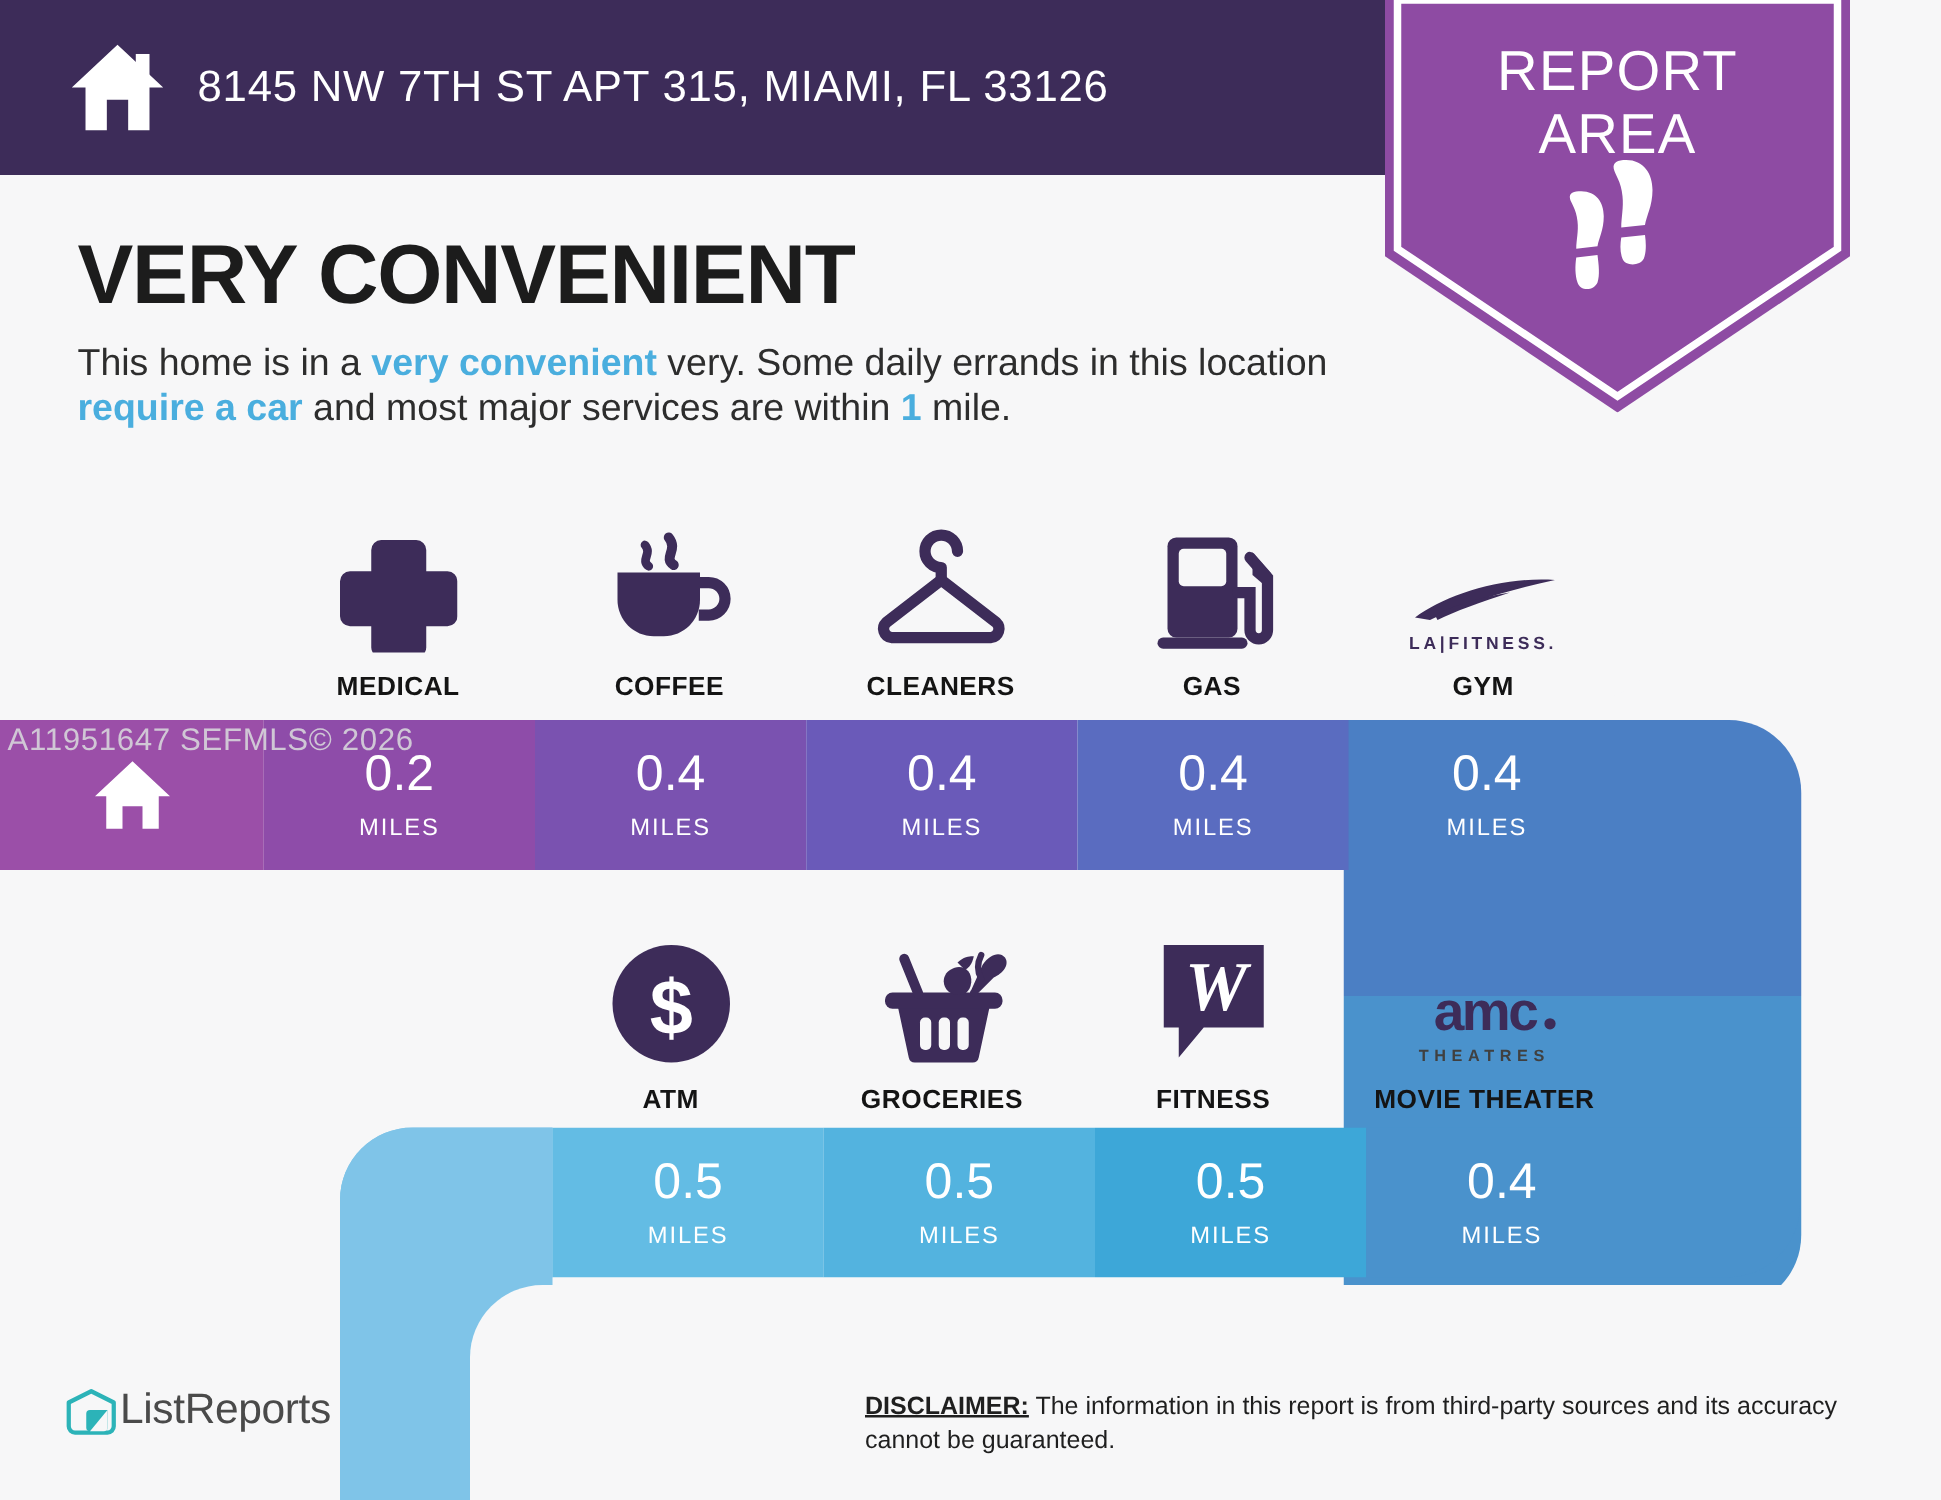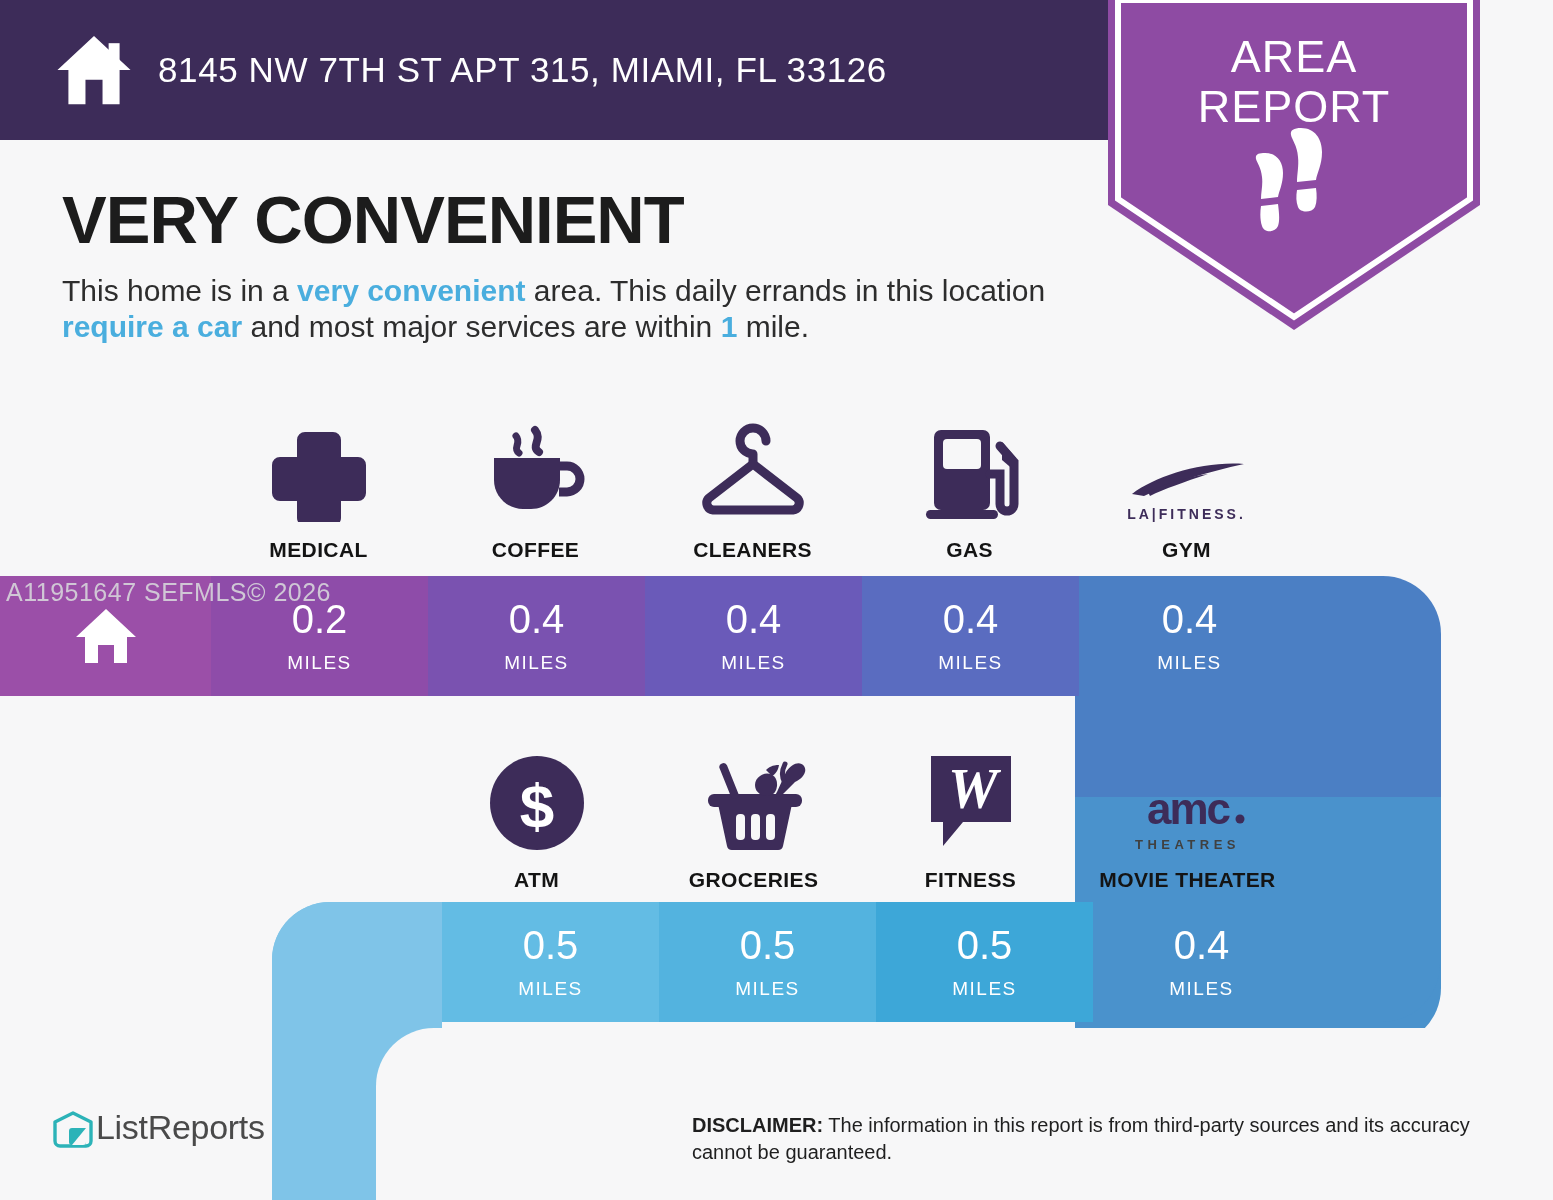--- a/index.html
+++ b/index.html
@@ -112,21 +112,21 @@
   
   .footer-logo{
     position:absolute; left:50px; top:1108px; z-index:9;
     display:flex; align-items:flex-start; 
   }
   .footer-logo-text{ font-size:34px; color:#4a4a4a; letter-spacing:-.3px; }
   .disclaimer{
     position:absolute; left:692px; top:1112px; width:800px; z-index:9;
     font-size:20px; line-height:1.35; color:#1f1f1f;
   }
-  .disclaimer b{ font-weight:bold; }
+  .disclaimer b{ font-weight:bold;text-decoration:underline; }
 </style>
 </head>
 <body>
 
 <div class="header-band">
   <svg class="header-home-icon" viewBox="0 0 64 60">
     <path fill="#ffffff" d="M32 2 L62 30 L53 30 L53 58 L39 58 L39 38 L25 38 L25 58 L11 58 L11 30 L2 30 Z"></path>
     <rect fill="#ffffff" x="44" y="8" width="9" height="16"></rect>
   </svg>
   <div class="header-address">8145 NW 7TH ST APT 315, MIAMI, FL 33126</div>
@@ -137,28 +137,28 @@
     <path d="M0 0 H372 V205 L186 330 L0 205 Z" fill="#8e4ba3"></path>
     <path d="M10 0 H362 V199 L186 317 L10 199 Z" fill="none" stroke="#ffffff" stroke-width="6"></path>
     <g fill="#ffffff">
       <path d="M193 128 c14 0 21 11 21 24 c0 13 -5 21 -6 28 l-19 2 c0 -8 2 -16 1 -25 c-1 -12 -6 -17 -7 -22 c-1 -5 3 -7 10 -7 Z"></path>
       <path d="M189 190 l19 -2 c1 7 1 14 -1 19 c-3 6 -15 6 -17 0 c-2 -5 -2 -11 -1 -17 Z"></path>
       <path d="M157 153 c12 0 18 9 18 20 c0 11 -4 18 -5 24 l-17 2 c0 -7 2 -14 1 -22 c-1 -10 -5 -14 -6 -18 c-1 -5 3 -6 9 -6 Z"></path>
       <path d="M153 206 l17 -2 c1 8 2 16 0 22 c-3 7 -14 7 -16 0 c-2 -6 -2 -13 -1 -20 Z"></path>
     </g>
   </svg>
   <div class="shield-text">
+    <div>REPORT</div>
     <div>AREA</div>
-    <div>REPORT</div>
   </div>
 </div>
 
 <div class="hero">
   <div class="hero-title">VERY CONVENIENT</div>
-  <div class="hero-sub"><span>This home is in a </span><span class="accent">very convenient</span><span> area. This daily errands in this location </span><span class="accent">require a car</span><span> and most major services are within </span><span class="accent">1</span><span> mile.</span></div>
+  <div class="hero-sub"><span>This home is in a </span><span class="accent">very convenient</span><span> very. Some daily errands in this location </span><span class="accent">require a car</span><span> and most major services are within </span><span class="accent">1</span><span> mile.</span></div>
 </div>
 
 <div class="snake">
 
   <div class="turn-right"></div>
   <div class="turn-left"></div>
 
   <div class="bar bar-1">
     <div class="seg seg-home" style="width:211px;background:#9b4fa8">
       <svg viewBox="0 0 64 60">

